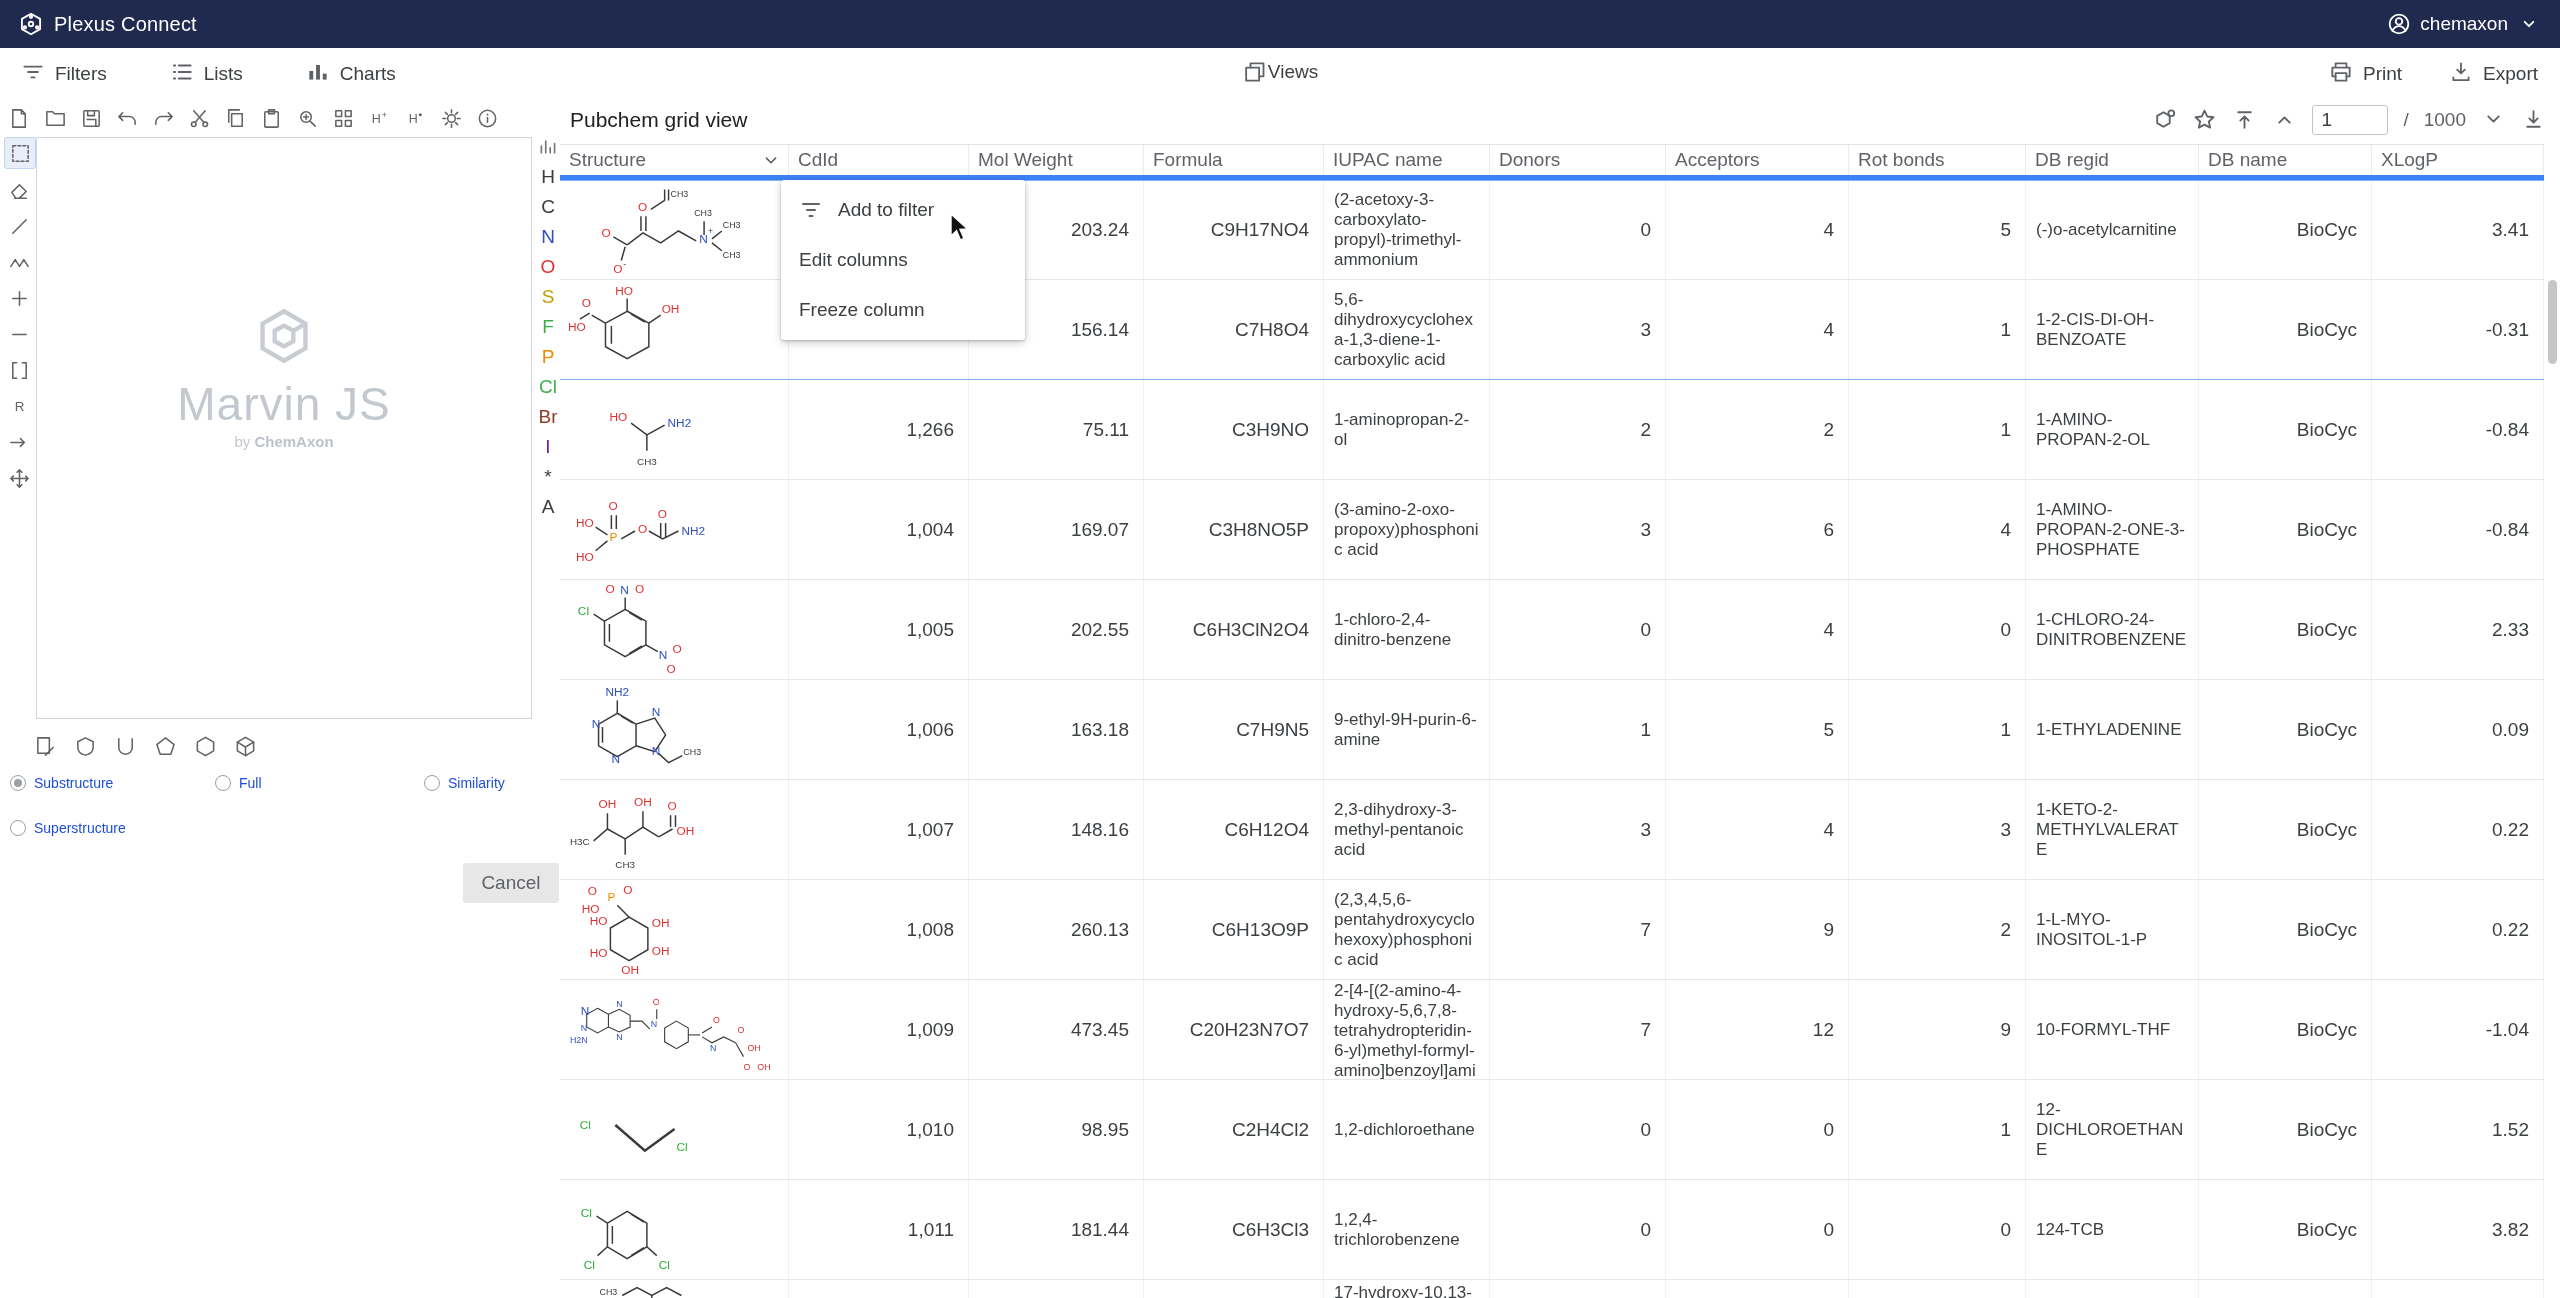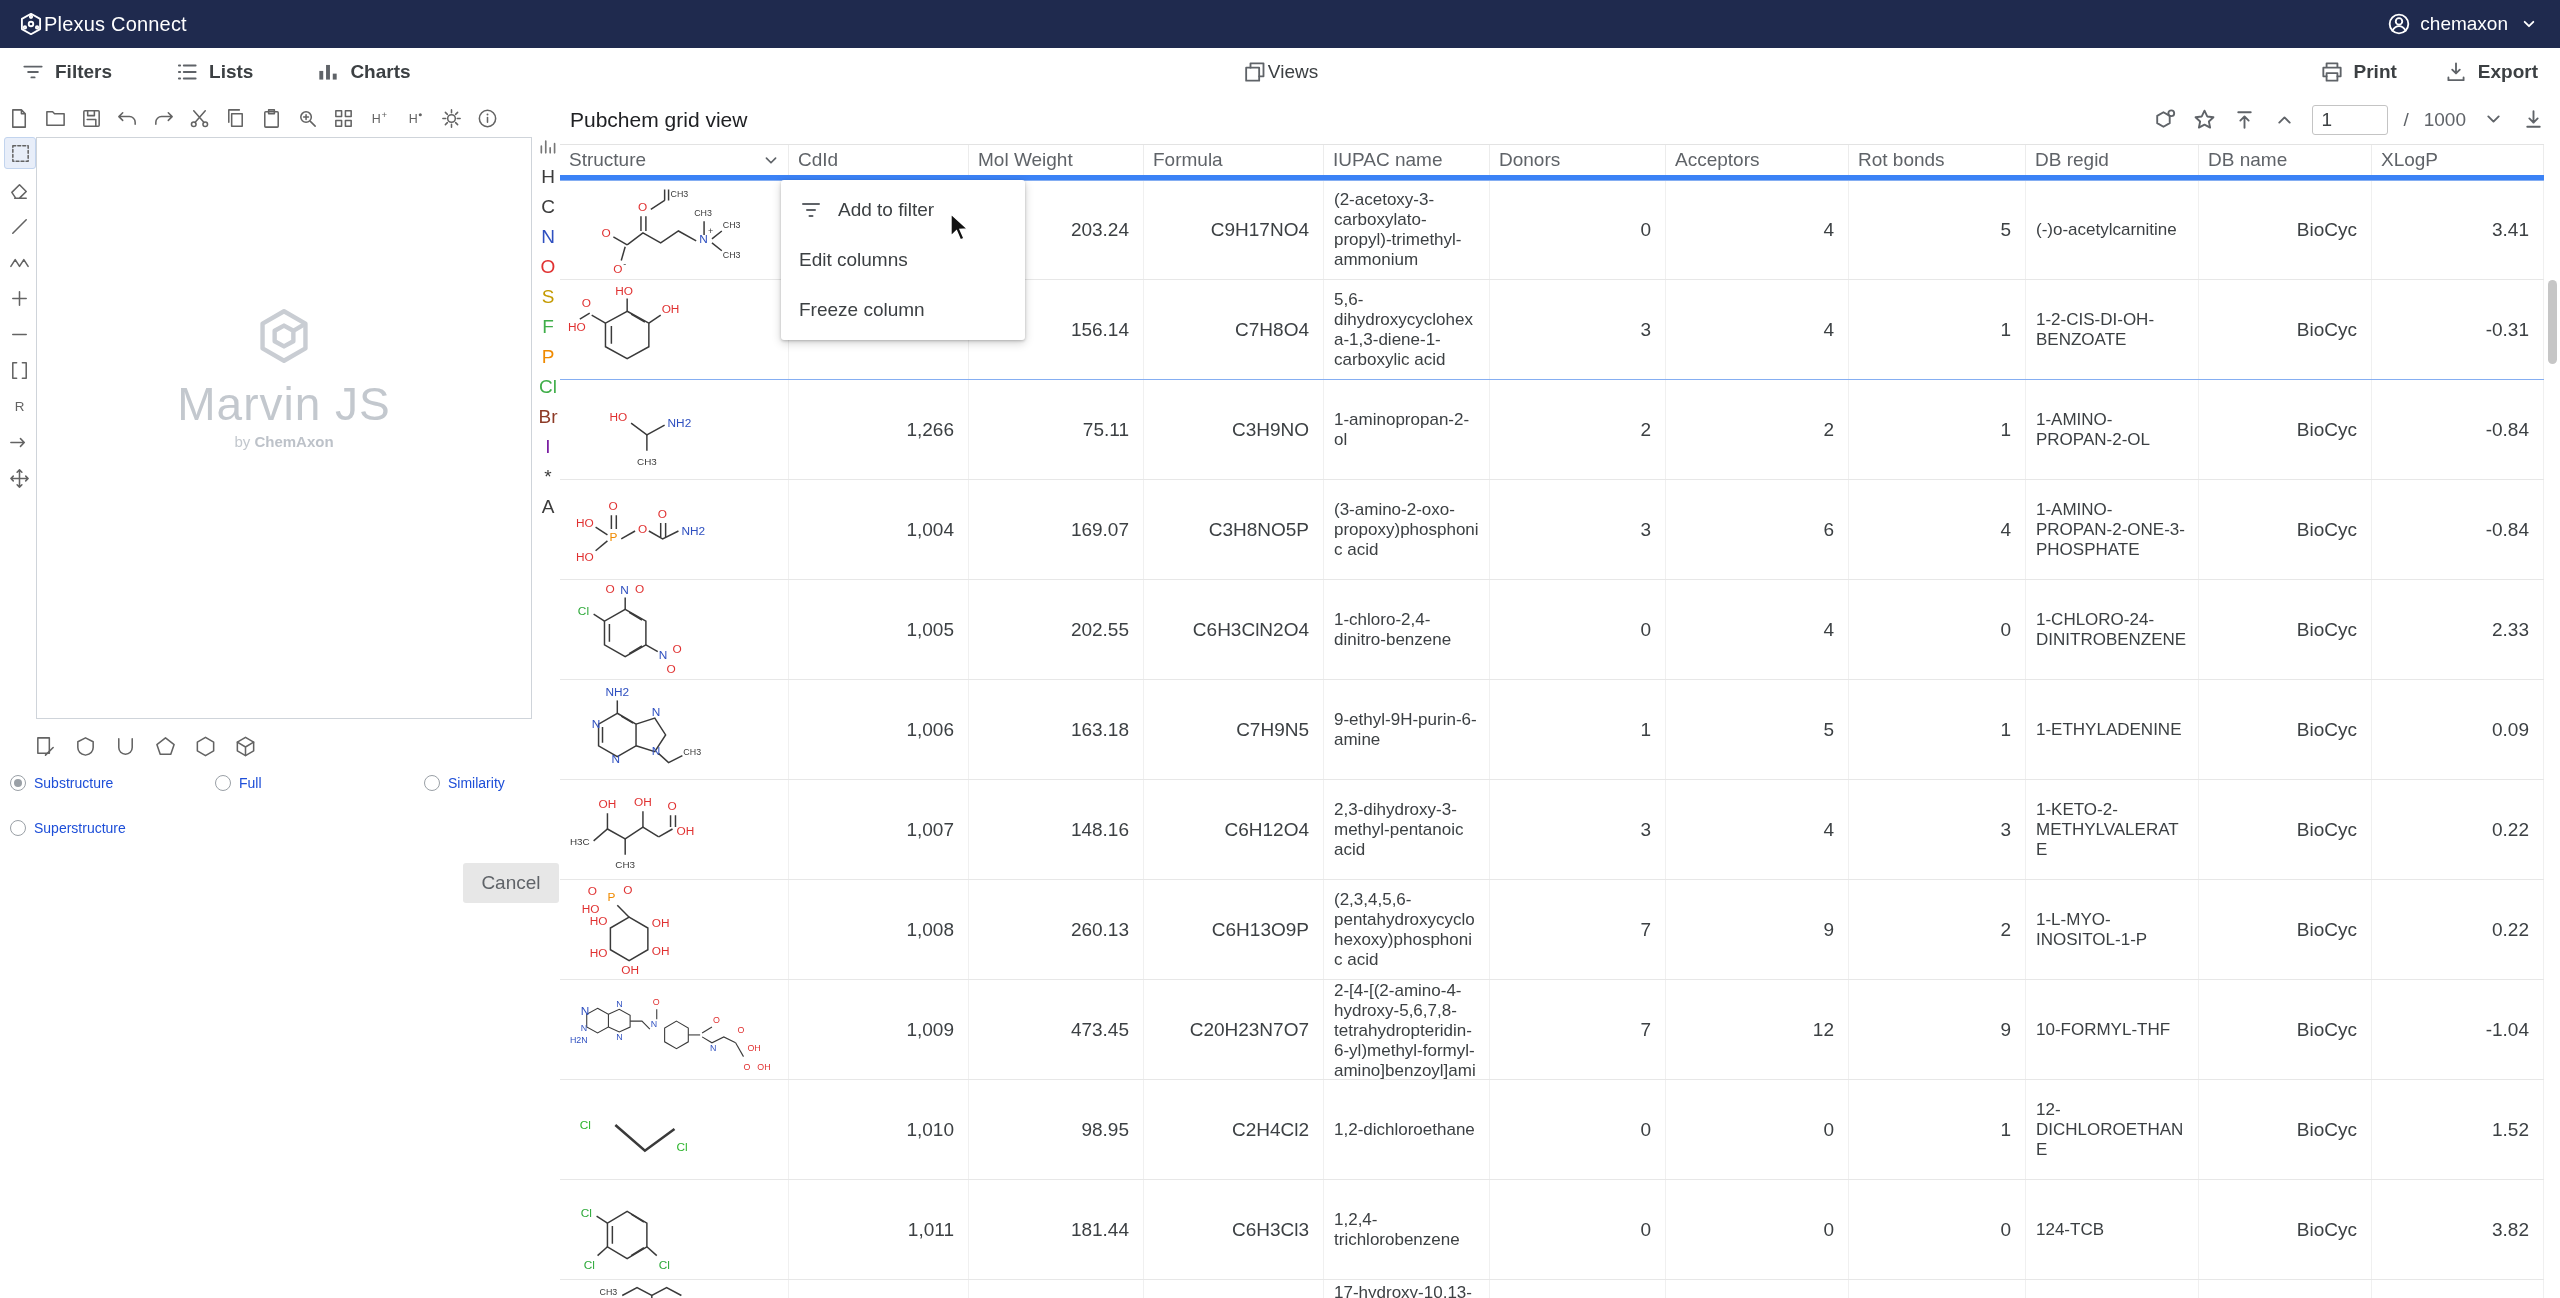--- a/index.html
+++ b/index.html
@@ -5,28 +5,28 @@
   html,body{margin:0;padding:0;}
   body{
     width:2560px;height:1298px;position:relative;overflow:hidden;background:#fff;
     font-family:"Liberation Sans","DejaVu Sans",sans-serif;color:#3c4043;
     -webkit-font-smoothing:antialiased;
   }
   svg{display:block}
   
   .topbar{position:absolute;top:0;left:0;right:0;height:48px;background:#1f2a4e;color:#fff;
     display:flex;align-items:center;justify-content:space-between;padding:0 18px;box-sizing:border-box;}
-  .brand{display:flex;align-items:center;}
+  .brand{display:flex;align-items:center;gap:10px;}
   .brand-name{font-size:20px;font-weight:500;letter-spacing:.2px;}
   .userbox{display:flex;align-items:center;gap:8px;cursor:default;}
   .user-name{font-size:19px;}
   
   .menubar{position:absolute;top:48px;left:0;right:0;height:47px;background:#fff;
     display:flex;align-items:center;padding:0 20px;box-sizing:border-box;}
-  .mb-item{display:flex;align-items:center;gap:9px;font-size:19px;color:#3c4043;margin-right:62px;font-weight:bold;}
+  .mb-item{display:flex;align-items:flex-end;gap:9px;font-size:19px;color:#3c4043;margin-right:62px;}
   .mb-center{position:absolute;left:50%;transform:translateX(-50%);display:flex;align-items:center;font-size:19px;}
   .mb-right{position:absolute;right:22px;display:flex;align-items:center;gap:46px;}
   .mb-right .mb-item{margin-right:0;}
   .ic{width:26px;height:26px;stroke:#5f6368;fill:none;stroke-width:1.7;stroke-linecap:round;stroke-linejoin:round;}
   .ic.w{stroke:#fff;}
   .ic.fillg{fill:#5f6368;stroke:none;}
   
   .editor{position:absolute;top:95px;left:0;width:560px;bottom:0;background:#fff;}
   .mtool-row{position:absolute;top:8px;left:4px;display:flex;align-items:center;gap:6px;}
   .mbtn{width:30px;height:30px;display:flex;align-items:center;justify-content:center;border-radius:3px;}

